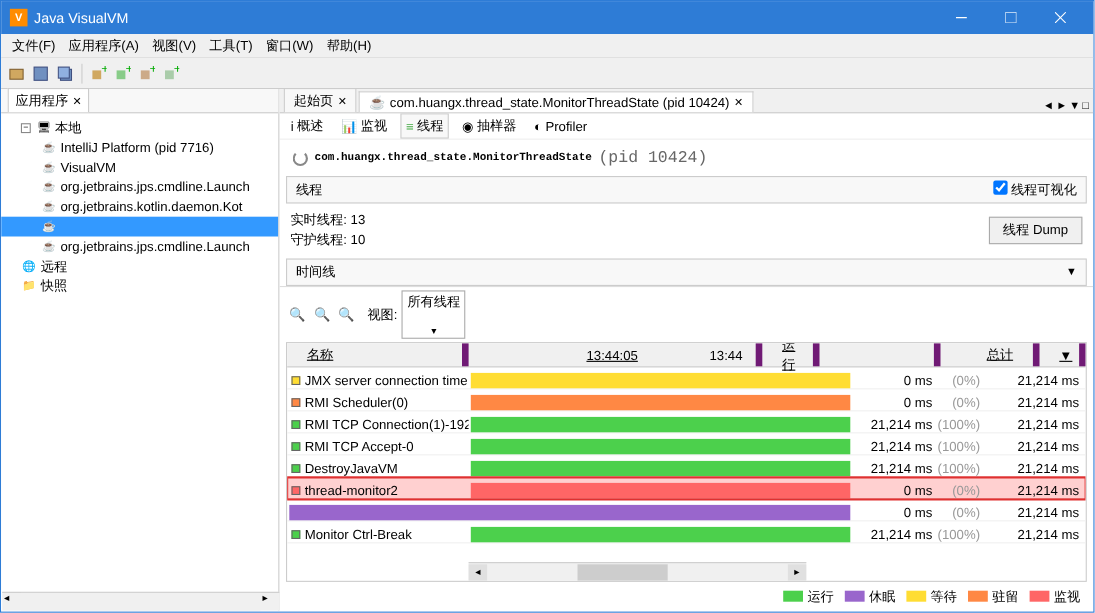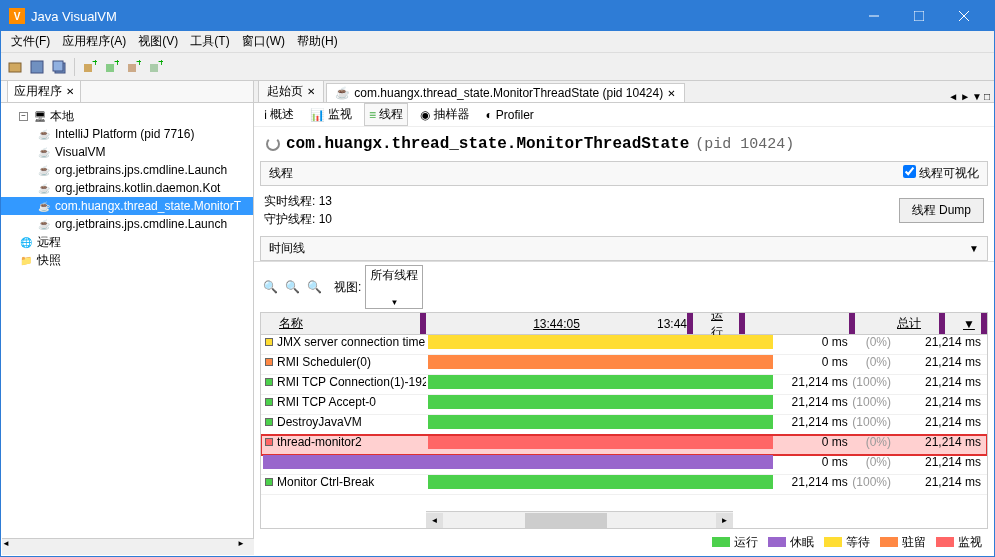--- a/index.html
+++ b/index.html
@@ -30,41 +30,41 @@
 .node-icon { width: 16px; height: 16px; margin-right: 2px; display: flex; align-items: center; justify-content: center; font-size: 10px; }
 .content { flex: 1; display: flex; flex-direction: column; overflow: hidden; }
 .content-tabs { height: 22px; border-bottom: 1px solid #ccc; display: flex; align-items: flex-end; padding: 0 4px; background: #f0f0f0; position: relative; }
 .ctab { padding: 2px 8px; border: 1px solid #ccc; border-bottom: none; background: #f8f8f8; margin-right: 2px; display: flex; align-items: center; gap: 4px; font-size: 12px; font-family: "SimSun", monospace; }
 .ctab.active { background: #fff; }
 .nav-right { margin-left: auto; display: flex; gap: 2px; align-items: center; }
 .subtabs { height: 24px; display: flex; align-items: center; padding: 2px 6px; gap: 8px; border-bottom: 1px solid #eee; }
 .subtab { display: flex; align-items: center; gap: 3px; padding: 2px 4px; }
 .subtab.active { border: 1px solid #ccc; background: #f8f8f8; }
 .header-row { padding: 8px 12px; display: flex; align-items: center; gap: 6px; }
-.header-row .title-text { font-family: "Courier New", monospace; font-size: 16px; font-weight: bold; }
+.header-row .title-text { font-family: "Courier New", monospace; font-size: 10px; font-weight: bold; }
 .header-row .pid { font-family: "Courier New", monospace; font-size: 15px; color: #666; }
 .section-bar { border: 1px solid #ccc; padding: 3px 8px; margin: 0 6px; display: flex; align-items: center; background: #f8f8f8; }
 .section-bar label { margin-left: auto; display: flex; align-items: flex-start; gap: 3px; }
 .stats { padding: 6px 10px; display: flex; align-items: center; }
 .stats-left { flex: 1; font-family: "SimSun", monospace; font-size: 12px; line-height: 1.5; }
 .dump-btn { padding: 3px 12px; border: 1px solid #aaa; background: #f0f0f0; }
 .zoom-row { padding: 3px 8px; display: flex; align-items: center; gap: 4px; border-top: 1px solid #ddd; }
 .zoom-btn { width: 18px; height: 18px; display: flex; align-items: center; justify-content: center; }
 .select-view { border: 1px solid #aaa; padding: 1px 4px; display: flex; align-items: center; gap: 14px; background: #fff; flex-direction: column; }
 .table-wrap { flex: 1; overflow: hidden; margin: 0 6px; border: 1px solid #ccc; display: flex; flex-direction: column; }
 .thead { display: flex; background: #f0f0f0; border-bottom: 1px solid #ccc; height: 22px; font-family: "SimSun", monospace; }
 .th { border-right: 6px solid #701a75; padding: 3px 18px; display: flex; align-items: center; text-decoration: underline; }
 .th.name { width: 165px; }
 .th.timeline { flex: 1; position: relative; justify-content: center; }
 .th.run { width: 52px; }
 .th.rund { width: 110px; text-align: right; justify-content: flex-end; }
 .th.total { width: 90px; text-align: right; justify-content: flex-end; }
 .th.sb { width: 16px; }
 .tbody { flex: 1; overflow-y: auto; overflow-x: hidden; }
-.row { display: flex; height: 20px; align-items: flex-start; border-bottom: 1px solid #f0f0f0; position: relative; font-family: "SimSun", monospace; font-size: 12px; }
+.row { display: flex; height: 20px; align-items: flex-end; border-bottom: 1px solid #f0f0f0; position: relative; font-family: "SimSun", monospace; font-size: 12px; }
 .row.highlight { outline: 2px solid #e03030; outline-offset: -1px; background: #ffd0d0; }
 .cell-name { width: 165px; padding: 0 4px; display: flex; align-items: center; gap: 4px; white-space: nowrap; overflow: hidden; }
 .swatch { width: 8px; height: 8px; border: 1px solid #666; flex-shrink: 0; }
 .cell-bar { flex: 1; height: 14px; padding: 0 2px; }
 .bar { height: 14px; }
 .cell-num { width: 110px; text-align: right; padding-right: 6px; white-space: nowrap; margin-left: 12px; }
 .cell-pct { color: #999; display: inline-block; width: 40px; text-align: right; }
 .cell-total { width: 90px; text-align: right; padding-right: 6px; white-space: nowrap; }
 .hscroll { height: 17px; background: #f0f0f0; border-top: 1px solid #ccc; display: flex; align-items: center; justify-content: center; margin-left: 165px; margin-right: 254px; }
 .hscroll .track { flex: 1; height: 15px; background: #f0f0f0; position: relative; }
@@ -183,21 +183,20 @@
           <div class="tree-item indent2">
             <span class="node-icon">☕</span>
             <span>org.jetbrains.jps.cmdline.Launch</span>
           </div>
           <div class="tree-item indent2">
             <span class="node-icon">☕</span>
             <span>org.jetbrains.kotlin.daemon.Kot</span>
           </div>
           <div class="tree-item indent2 sel">
             <span class="node-icon">☕</span>
-            <span>com.huangx.thread_state.MonitorT</span>
           </div>
           <div class="tree-item indent2">
             <span class="node-icon">☕</span>
             <span>org.jetbrains.jps.cmdline.Launch</span>
           </div>
         </div>
       <div class="tree-item indent1">
         <span class="node-icon">🌐</span>
         <span>远程</span>
       </div>
@@ -291,21 +290,21 @@
         <span>所有线程</span>
         <span style="font-size:8px">▼</span>
       </div>
     </div>
 
     <div class="table-wrap">
       <div class="thead">
         <div class="th name">名称</div>
         <div class="th timeline">
           <span>13:44:05</span>
-          <span style="position:absolute;right:0">13:44</span>
+          <span style="position:absolute;right:12px">13:44</span>
         </div>
         <div class="th run">运行</div>
         <div class="th rund"></div>
         <div class="th total">总计</div>
         <div class="th sb">▼</div>
       </div>
       <div class="tbody" id="tbody">
           <div class="row">
             <div class="cell-name">
               <div class="swatch yellow"></div>

